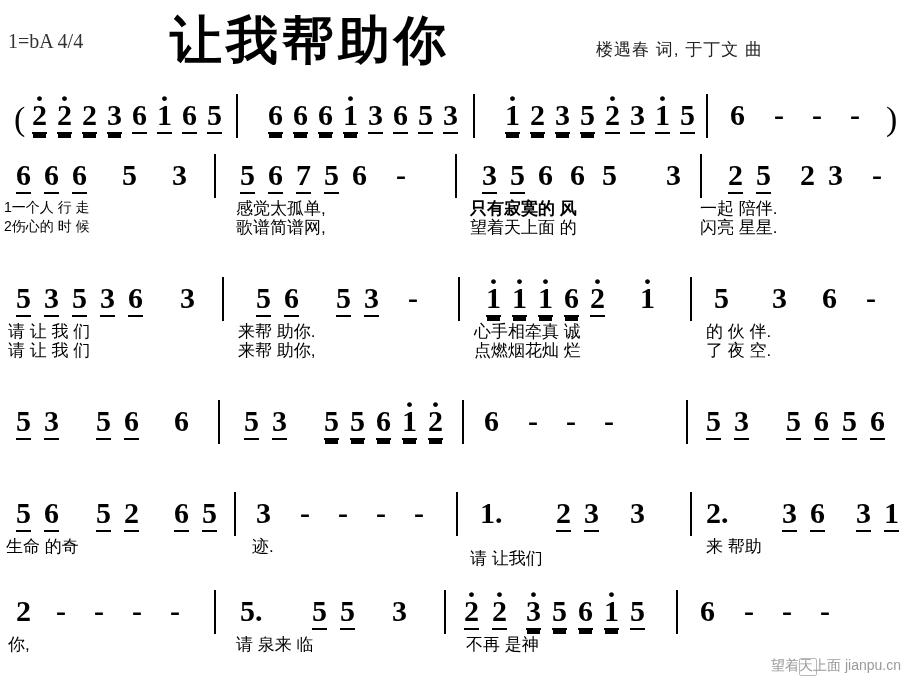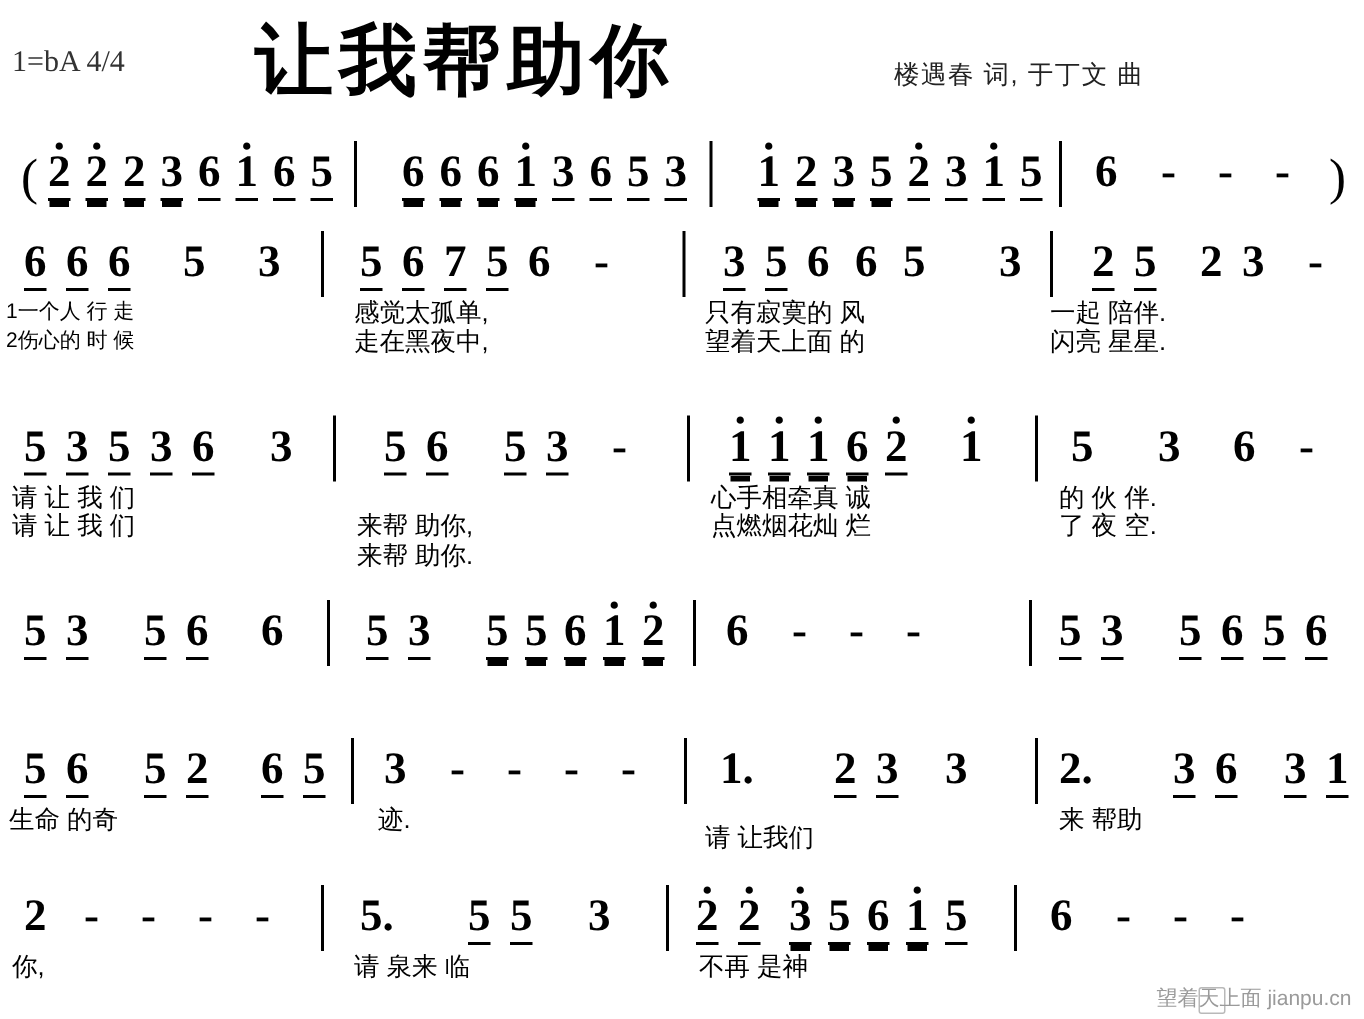--- a/index.html
+++ b/index.html
@@ -212,22 +212,22 @@
         <span class="n" style="left: 828px; top: 8px;">3</span>
         <span class="n" style="left: 872px; top: 8px;">-</span>
         <span class="bar" style="left: 214px; top: 2px; height: 44px;"></span>
         <span class="bar" style="left: 455px; top: 2px; height: 44px;"></span>
         <span class="bar" style="left: 700px; top: 2px; height: 44px;"></span>
       </div>
       <div class="lyric-line" style="position: relative;">
         <span class="lyn" style="left: 4px; top: 2px;">1一个人   行   走</span>
         <span class="lyn" style="left: 4px; top: 21px;">2伤心的   时   候</span>
         <span class="ly" style="left: 236px; top: 2px;">感觉太孤单,</span>
-        <span class="ly" style="left: 236px; top: 21px;">走在黑夜中,</span>
-        <span class="ly" style="left: 470px; top: 2px;">只有寂寞的   风</span>
+        <span class="ly" style="left: 236px; top: 21px;">歌谱简谱网,</span>
+        <span class="ly" style="left: 470px; top: 2px; font-weight: bold;">只有寂寞的   风</span>
         <span class="ly" style="left: 470px; top: 21px;">望着天上面   的</span>
         <span class="ly" style="left: 700px; top: 2px;">一起   陪伴.</span>
         <span class="ly" style="left: 700px; top: 21px;">闪亮   星星.</span>
       </div>
     </div>
     <div class="system" style="top: 275px;">
       <div class="notes-line">
         <span class="n u1" style="left: 16px; top: 8px;">5</span>
         <span class="n u1" style="left: 44px; top: 8px;">3</span>
         <span class="n u1" style="left: 72px; top: 8px;">5</span>
@@ -249,21 +249,21 @@
         <span class="n" style="left: 772px; top: 8px;">3</span>
         <span class="n" style="left: 822px; top: 8px;">6</span>
         <span class="n" style="left: 866px; top: 8px;">-</span>
         <span class="bar" style="left: 222px; top: 2px; height: 44px;"></span>
         <span class="bar" style="left: 458px; top: 2px; height: 44px;"></span>
         <span class="bar" style="left: 690px; top: 2px; height: 44px;"></span>
       </div>
       <div class="lyric-line" style="position: relative;">
         <span class="ly" style="left: 8px; top: 2px;">请  让  我  们</span>
         <span class="ly" style="left: 8px; top: 21px;">请  让  我  们</span>
-        <span class="ly" style="left: 238px; top: 2px; margin-top: 39px;">来帮   助你.</span>
+        <span class="ly" style="left: 238px; top: 2px;">来帮   助你.</span>
         <span class="ly" style="left: 238px; top: 21px;">来帮   助你,</span>
         <span class="ly" style="left: 474px; top: 2px;">心手相牵真  诚</span>
         <span class="ly" style="left: 474px; top: 21px;">点燃烟花灿  烂</span>
         <span class="ly" style="left: 706px; top: 2px;">的  伙  伴.</span>
         <span class="ly" style="left: 706px; top: 21px;">了  夜  空.</span>
       </div>
     </div>
     <div class="system" style="top: 398px;">
       <div class="notes-line">
         <span class="n u1" style="left: 16px; top: 8px;">5</span>

